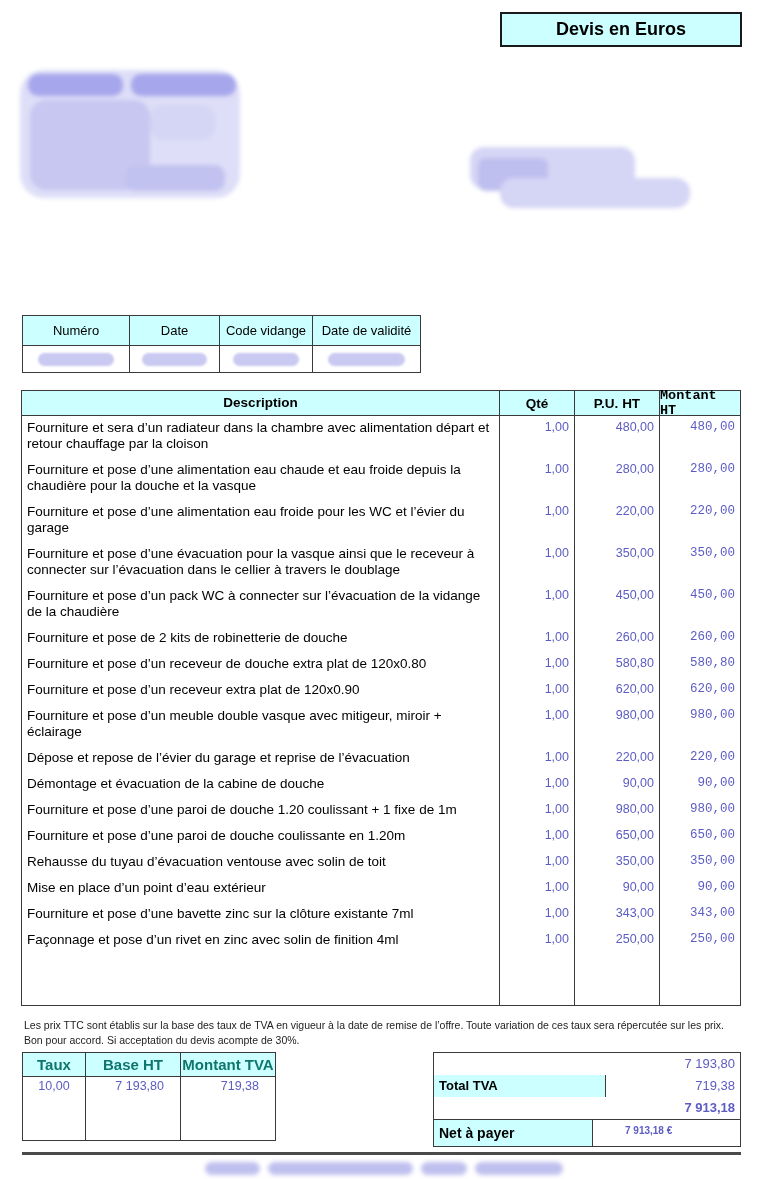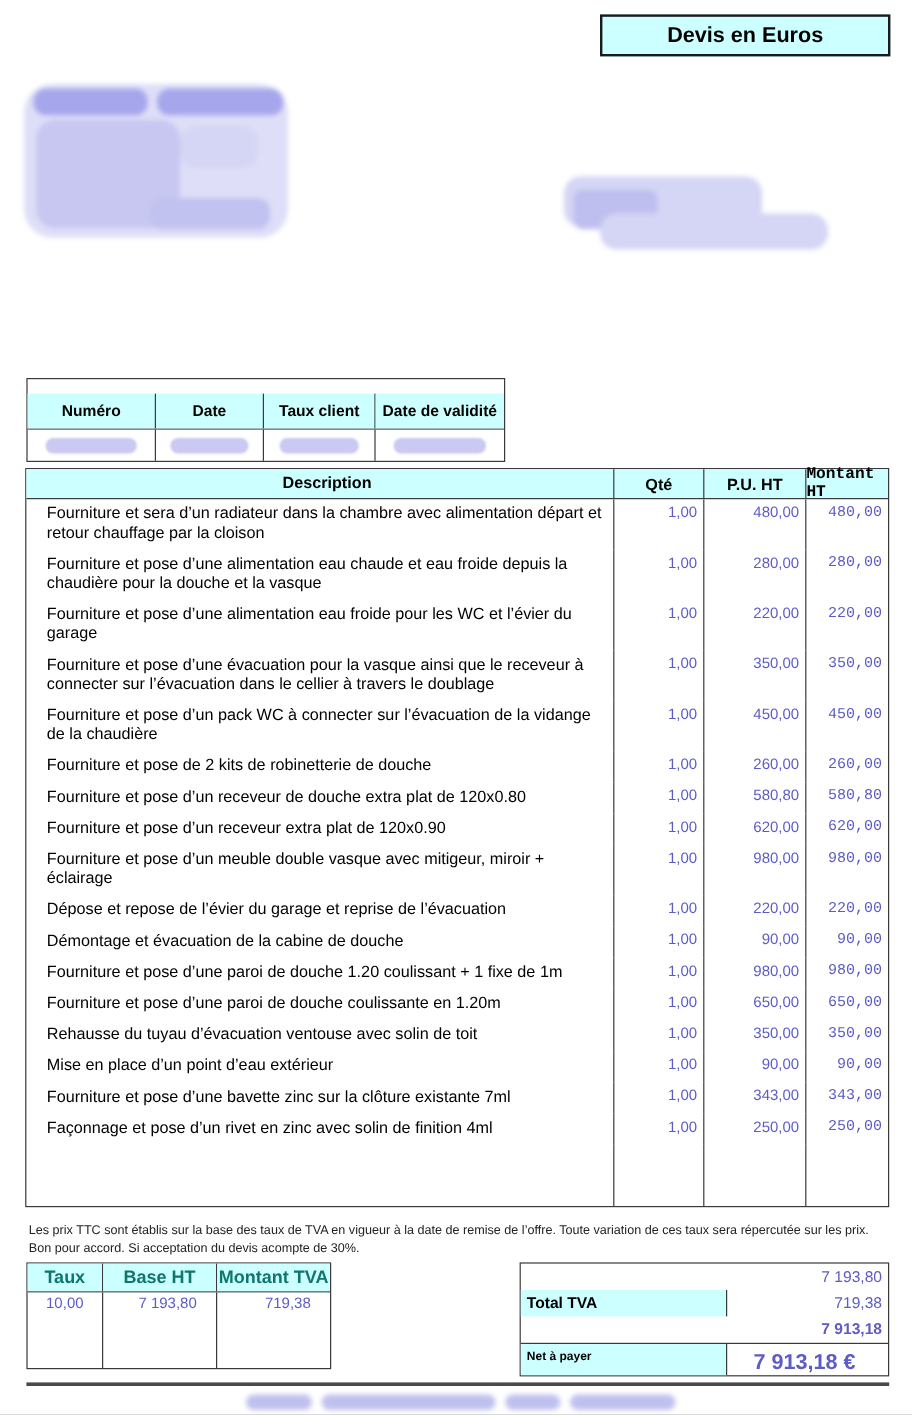--- a/index.html
+++ b/index.html
@@ -30,39 +30,39 @@
   .company .b6{left:110px;top:99px;width:100px;height:26px;background:#C2C2F0;border-radius:10px;}
   .client{left:468px;top:145px;width:225px;height:68px;}
   .client .b1{left:2px;top:2px;width:165px;height:42px;background:#D5D5F5;}
   .client .b2{left:10px;top:13px;width:70px;height:33px;background:#BFBFEF;border-radius:8px;}
   .client .b3{left:32px;top:33px;width:190px;height:30px;background:#D5D5F5;}
   .pill{display:block;height:13px;border-radius:7px;background:var(--redact);filter:blur(1px);}
 
   
   .info-table{position:absolute;left:22px;top:315px;width:399px;border:1.5px solid var(--line);}
   .it-row{display:flex;}
-  .it-head .it-cell{background:var(--accent-bg);font-weight:bold;font-size:13px;color:#000;
-    height:29px;display:flex;align-items:center;justify-content:center;border-right:1.5px solid var(--line);margin-top:12px;}
+  .it-head .it-cell{background:var(--accent-bg);font-weight:normal;font-size:13px;color:#000;
+    height:29px;display:flex;align-items:center;justify-content:center;border-right:1.5px solid var(--line);}
   .it-head{border-bottom:1.5px solid var(--line);}
   .it-vals .it-cell{height:26px;display:flex;align-items:center;justify-content:center;border-right:1.5px solid var(--line);}
   .it-cell:last-child{border-right:none;}
   .it-cell.c0{width:107px;}.it-cell.c1{width:90px;}.it-cell.c2{width:93px;}.it-cell.c3{flex:1;}
   .it-vals .pill{width:72%;}
 
   
   .items-table{position:absolute;left:21px;top:390px;width:720px;height:616px;
     border:1.5px solid var(--line);display:flex;flex-direction:column;}
   .items-head{display:flex;height:25px;background:var(--accent-bg);border-bottom:1.5px solid var(--line);flex:0 0 auto;}
   .items-head .cell{font-weight:bold;font-size:13.5px;color:#000;display:flex;align-items:center;justify-content:center;}
   .items-body{flex:1;display:flex;flex-direction:column;overflow:hidden;}
   .item-row{display:flex;flex:0 0 auto;}
   .item-row.filler{flex:1;}
   .cell{border-right:1.5px solid var(--line);}
   .cell:last-child{border-right:none;font-family:Liberation Mono, monospace;}
-  .cell.desc{width:478px;padding:4px 6px 6px 5px;font-size:13.5px;line-height:16px;color:#000;margin-left:12px;}
+  .cell.desc{width:478px;padding:4px 6px 6px 5px;font-size:13.5px;line-height:16px;color:#000;}
   .cell.qty{width:75px;}
   .cell.pu{width:85px;}
   .cell.amt{flex:1;}
   .cell.num{font-size:12.5px;color:var(--num-color);text-align:right;padding:4px 5px 0 0;}
 
   
   .note{position:absolute;left:24px;top:1018px;width:714px;font-size:10.5px;line-height:1.4;color:#222;}
 
   
   .vat-table{position:absolute;left:22px;top:1052px;width:254px;height:89px;
@@ -78,23 +78,23 @@
   .vt-vals .vt-cell.v0{text-align:center;padding-right:0;}
 
   
   .totals-table{position:absolute;left:433px;top:1052px;width:308px;border:1.5px solid var(--line);}
   .t-row{display:flex;height:22px;}
   .t-row .t-label{width:172px;background:var(--accent-bg);font-weight:bold;font-size:13px;color:#000;
     padding:3px 0 0 5px;border-right:1.5px solid var(--line);}
   .t-row .t-value{flex:1;font-size:13px;color:var(--num-color);text-align:right;padding:3px 5px 0 0;}
   .t-value.bold{font-weight:bold;}
   .t-net{display:flex;height:27px;border-top:1.5px solid var(--line);}
-  .t-net .t-label{width:172px;background:var(--accent-bg);font-weight:bold;font-size:10px;color:#000;
+  .t-net .t-label{width:159px;background:var(--accent-bg);font-weight:bold;font-size:14px;color:#000;
     padding:5px 0 0 5px;border-right:1.5px solid var(--line);}
-  .t-net .t-value{flex:1;font-size:18px;font-weight:bold;color:var(--num-color);text-align:center;padding:5px 5px 0 0;}
+  .t-net .t-value{flex:1;font-size:10px;font-weight:bold;color:var(--num-color);text-align:left;padding:5px 5px 0 0;margin-left:32px;}
 
   
   .divider{position:absolute;left:22px;top:1152px;width:719px;height:3px;background:#4a4a4a;}
   .footer-redact{position:absolute;left:0;top:1162px;width:760px;height:14px;filter:blur(2px);}
   .footer-redact .fp{position:absolute;top:0;height:13px;border-radius:7px;background:#C0C0EF;}
   .fp1{left:205px;width:55px;}.fp2{left:268px;width:145px;}.fp3{left:421px;width:46px;}
   .fp4{left:475px;width:88px;}
 </style>
 </head>
 <body>
@@ -117,21 +117,21 @@
   <div class="redact client">
     <div class="blob b1"></div>
     <div class="blob b2"></div>
     <div class="blob b3"></div>
   </div>
 
   <div class="info-table">
     <div class="it-row it-head">
       <div class="it-cell c0">Numéro</div>
       <div class="it-cell c1">Date</div>
-      <div class="it-cell c2">Taux client</div>
+      <div class="it-cell c2">Code vidange</div>
       <div class="it-cell c3">Date de validité</div>
     </div>
     <div class="it-row it-vals">
       <div class="it-cell c0">
           <span class="pill"></span>
         </div>
       <div class="it-cell c1">
           <span class="pill"></span>
         </div>
       <div class="it-cell c2">

